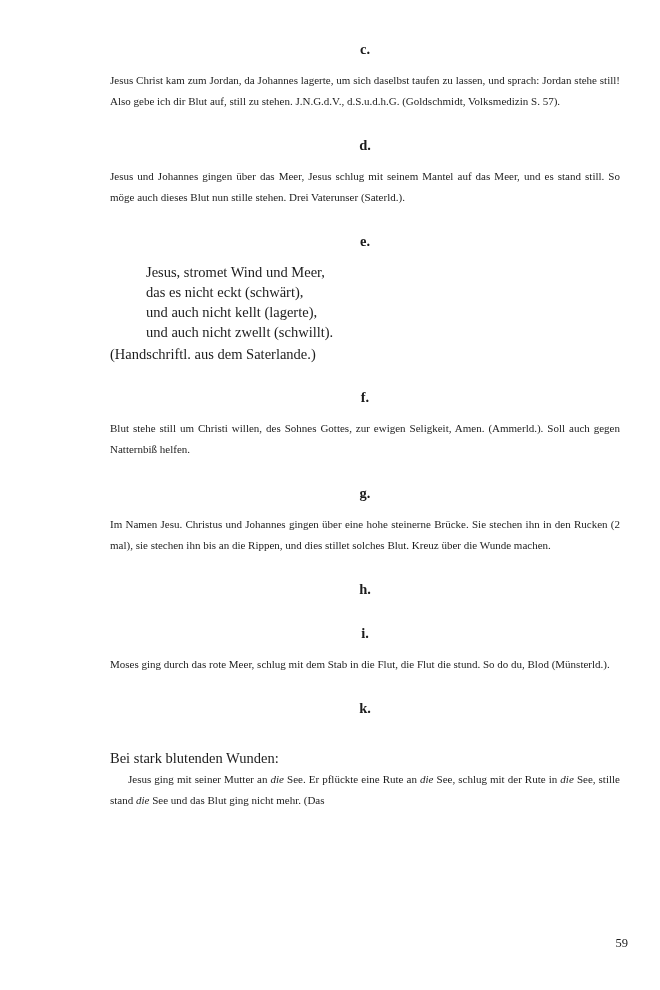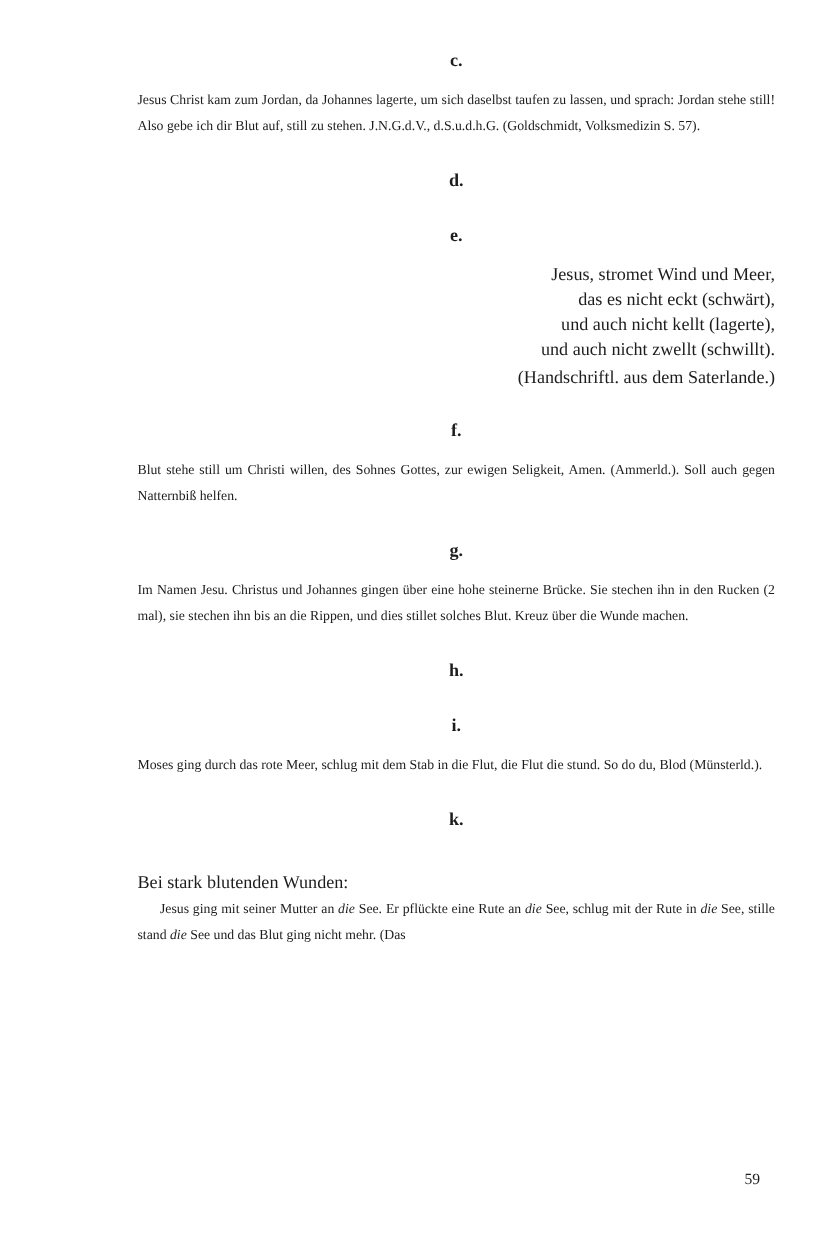--- a/index.html
+++ b/index.html
@@ -41,49 +41,49 @@
   .intro {
     font-size: 14.5px;
     line-height: 21px;
     margin-top: 29px;
   }
   .poem {
     margin: 0 0 0 36px;
     font-size: 14.5px;
     line-height: 20px;
   }
-  .poem-line { display: block; text-align: right; }
+  .poem-line { display: block; }
   .attribution {
-    text-align: right;
     font-size: 14.5px;
     line-height: 20px;
     margin-top: 2px;
   }
   .run-italic { font-style: italic; }
   .page-number {
     position: absolute;
-    right: 52px;
+    right: 32px;
     bottom: 40px;
     font-size: 12.5px;
     line-height: 14px;
     color: #1c1c1c;
   }
 </style>
 </head>
 <body>
 
 <div class="page">
 
   <section class="sec">
     <div class="label">c.</div>
     <p class="para">Jesus Christ kam zum Jordan, da Johannes lagerte, um sich daselbst taufen zu lassen, und sprach: Jordan stehe still! Also gebe ich dir Blut auf, still zu stehen. J.N.G.d.V., d.S.u.d.h.G. (Goldschmidt, Volksmedizin S. 57).</p>
   </section>
 
   <section class="sec">
     <div class="label">d.</div>
+    <p class="para">Jesus und Johannes gingen über das Meer, Jesus schlug mit seinem Mantel auf das Meer, und es stand still. So möge auch dieses Blut nun stille stehen. Drei Vaterunser (Saterld.).</p>
   </section>
 
   <section class="sec">
     <div class="label">e.</div>
     <div class="poem">
       <span class="poem-line">Jesus, stromet Wind und Meer,</span>
       <span class="poem-line">das es nicht eckt (schwärt),</span>
       <span class="poem-line">und auch nicht kellt (lagerte),</span>
       <span class="poem-line">und auch nicht zwellt (schwillt).</span>
     </div>

